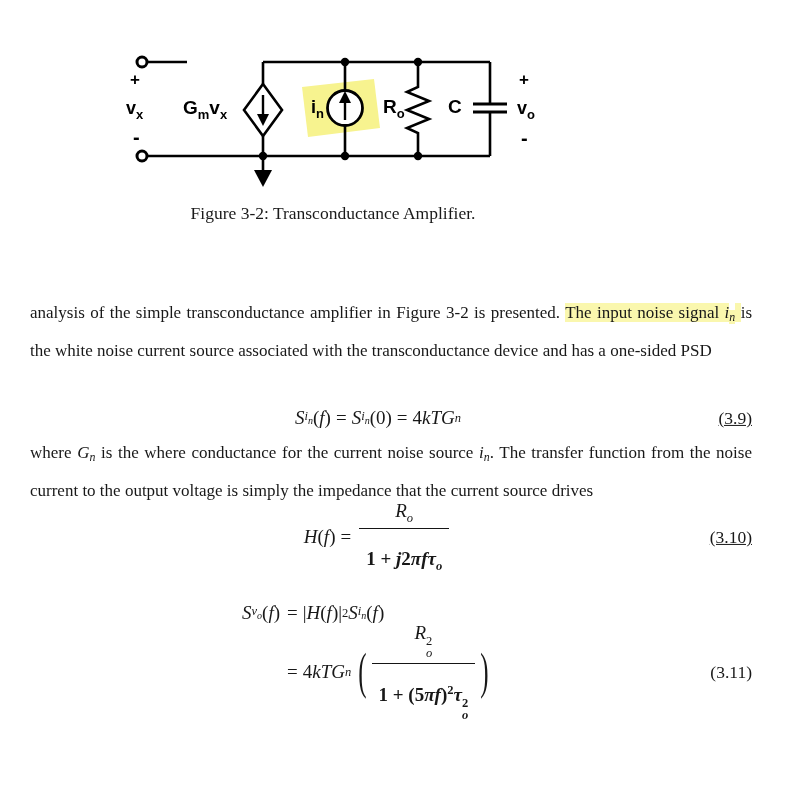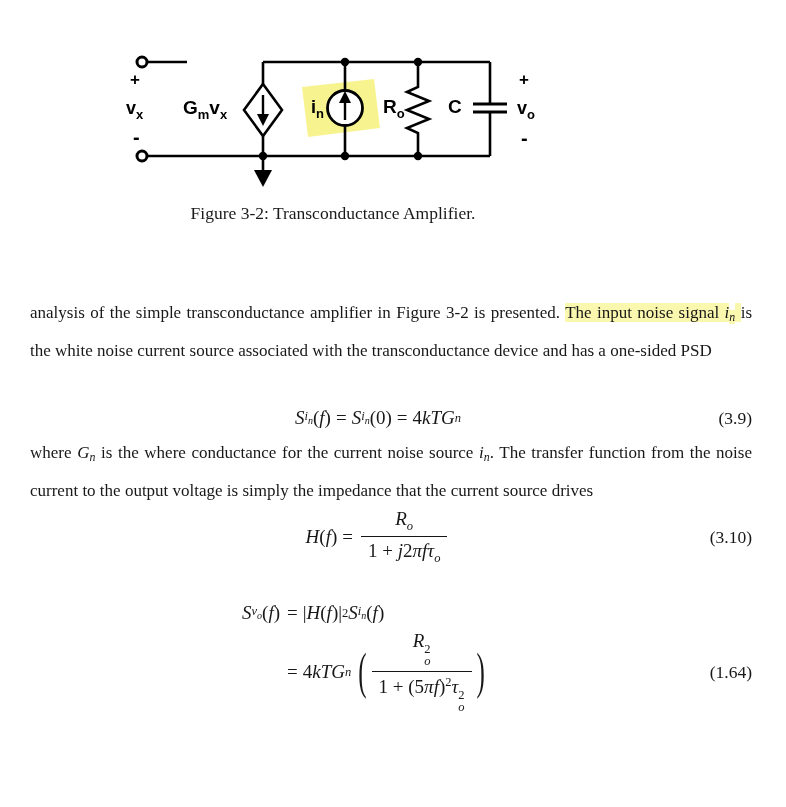--- a/index.html
+++ b/index.html
@@ -17,40 +17,40 @@
   .textcol p{margin:0;}
   .mi{font-style:italic;}
   .sb{font-size:70%;vertical-align:-0.25em;}
   .hl{background:var(--text-highlight,#faf7ae);}
 
   
   .eqrow{position:relative;display:flex;align-items:center;justify-content:center;
          font-size:19px;line-height:1.15;text-align:left;}
   .eqbody{display:inline-flex;align-items:center;transform:translateX(-13px);}
   .eqnum{position:absolute;right:0;top:50%;transform:translateY(-50%);
-         font-size:17.5px;font-style:normal;}
+         font-size:17.5px;font-style:normal;text-decoration:underline;}
   .eq-39{margin-top:32px;height:36px;}
   .p2{margin-top:26px;}
   .eq-310{margin-top:-4px;height:66px;}
   .p3{margin-top:-2px;}
   .eq-311{margin-top:26px;display:block;}
   .eq-311 .r1{height:34px;display:flex;align-items:center;}
   .eq-311 .r2{height:68px;margin-top:8px;display:flex;align-items:center;position:relative;}
   .eq-311 .lhs{width:250px;display:flex;justify-content:flex-end;align-items:center;}
   .eq-311 .rhs{padding-left:7px;display:inline-flex;align-items:center;}
   .eq-311 .eqnum2{margin-left:auto;font-size:17.5px;}
 
   .eqrow sub, .eq-311 sub{font-size:66%;}
   .eqrow sub sub, .eq-311 sub sub{font-size:80%;}
   .eqrow sup, .eq-311 sup{font-size:66%;}
 
   .frac{display:inline-flex;flex-direction:column;text-align:center;
         vertical-align:middle;margin:0 3px;}
   .frac .num{display:block;padding:0 7px 3px;}
-  .frac .den{display:block;border-top:1.6px solid #151515;padding:3px 7px 0;white-space:nowrap;}
+  .frac .den{display:block;border-top:1.6px solid #151515;padding:19px 7px 0;white-space:nowrap;font-weight:bold;}
   .stk{display:inline-flex;flex-direction:column;align-items:flex-start;
        line-height:1;font-size:66%;vertical-align:-0.45em;}
   .stk span{display:block;}
   .bigp{display:inline-block;transform:scaleY(2.05);font-size:25px;
         font-weight:400;padding:0 2px;}
   .gsp{display:inline-block;width:5px;}
 </style>
 </head>
 <body>
 
@@ -202,18 +202,18 @@
                   <span>2</span>
                   <span class="mi">o</span>
                 </span></span>
               <span class="den"><span>1 + (5</span><span class="mi">π</span><span class="mi">f</span><span>)</span><sup>2</sup><span class="mi">τ</span><span class="stk">
                   <span>2</span>
                   <span class="mi">o</span>
                 </span></span>
             </span>
             <span class="bigp">)</span>
           </span>
-        <span class="eqnum2">(1.64)</span>
+        <span class="eqnum2">(3.11)</span>
       </div>
     </div>
 
   </div>
 </div>
 
 </body></html>

